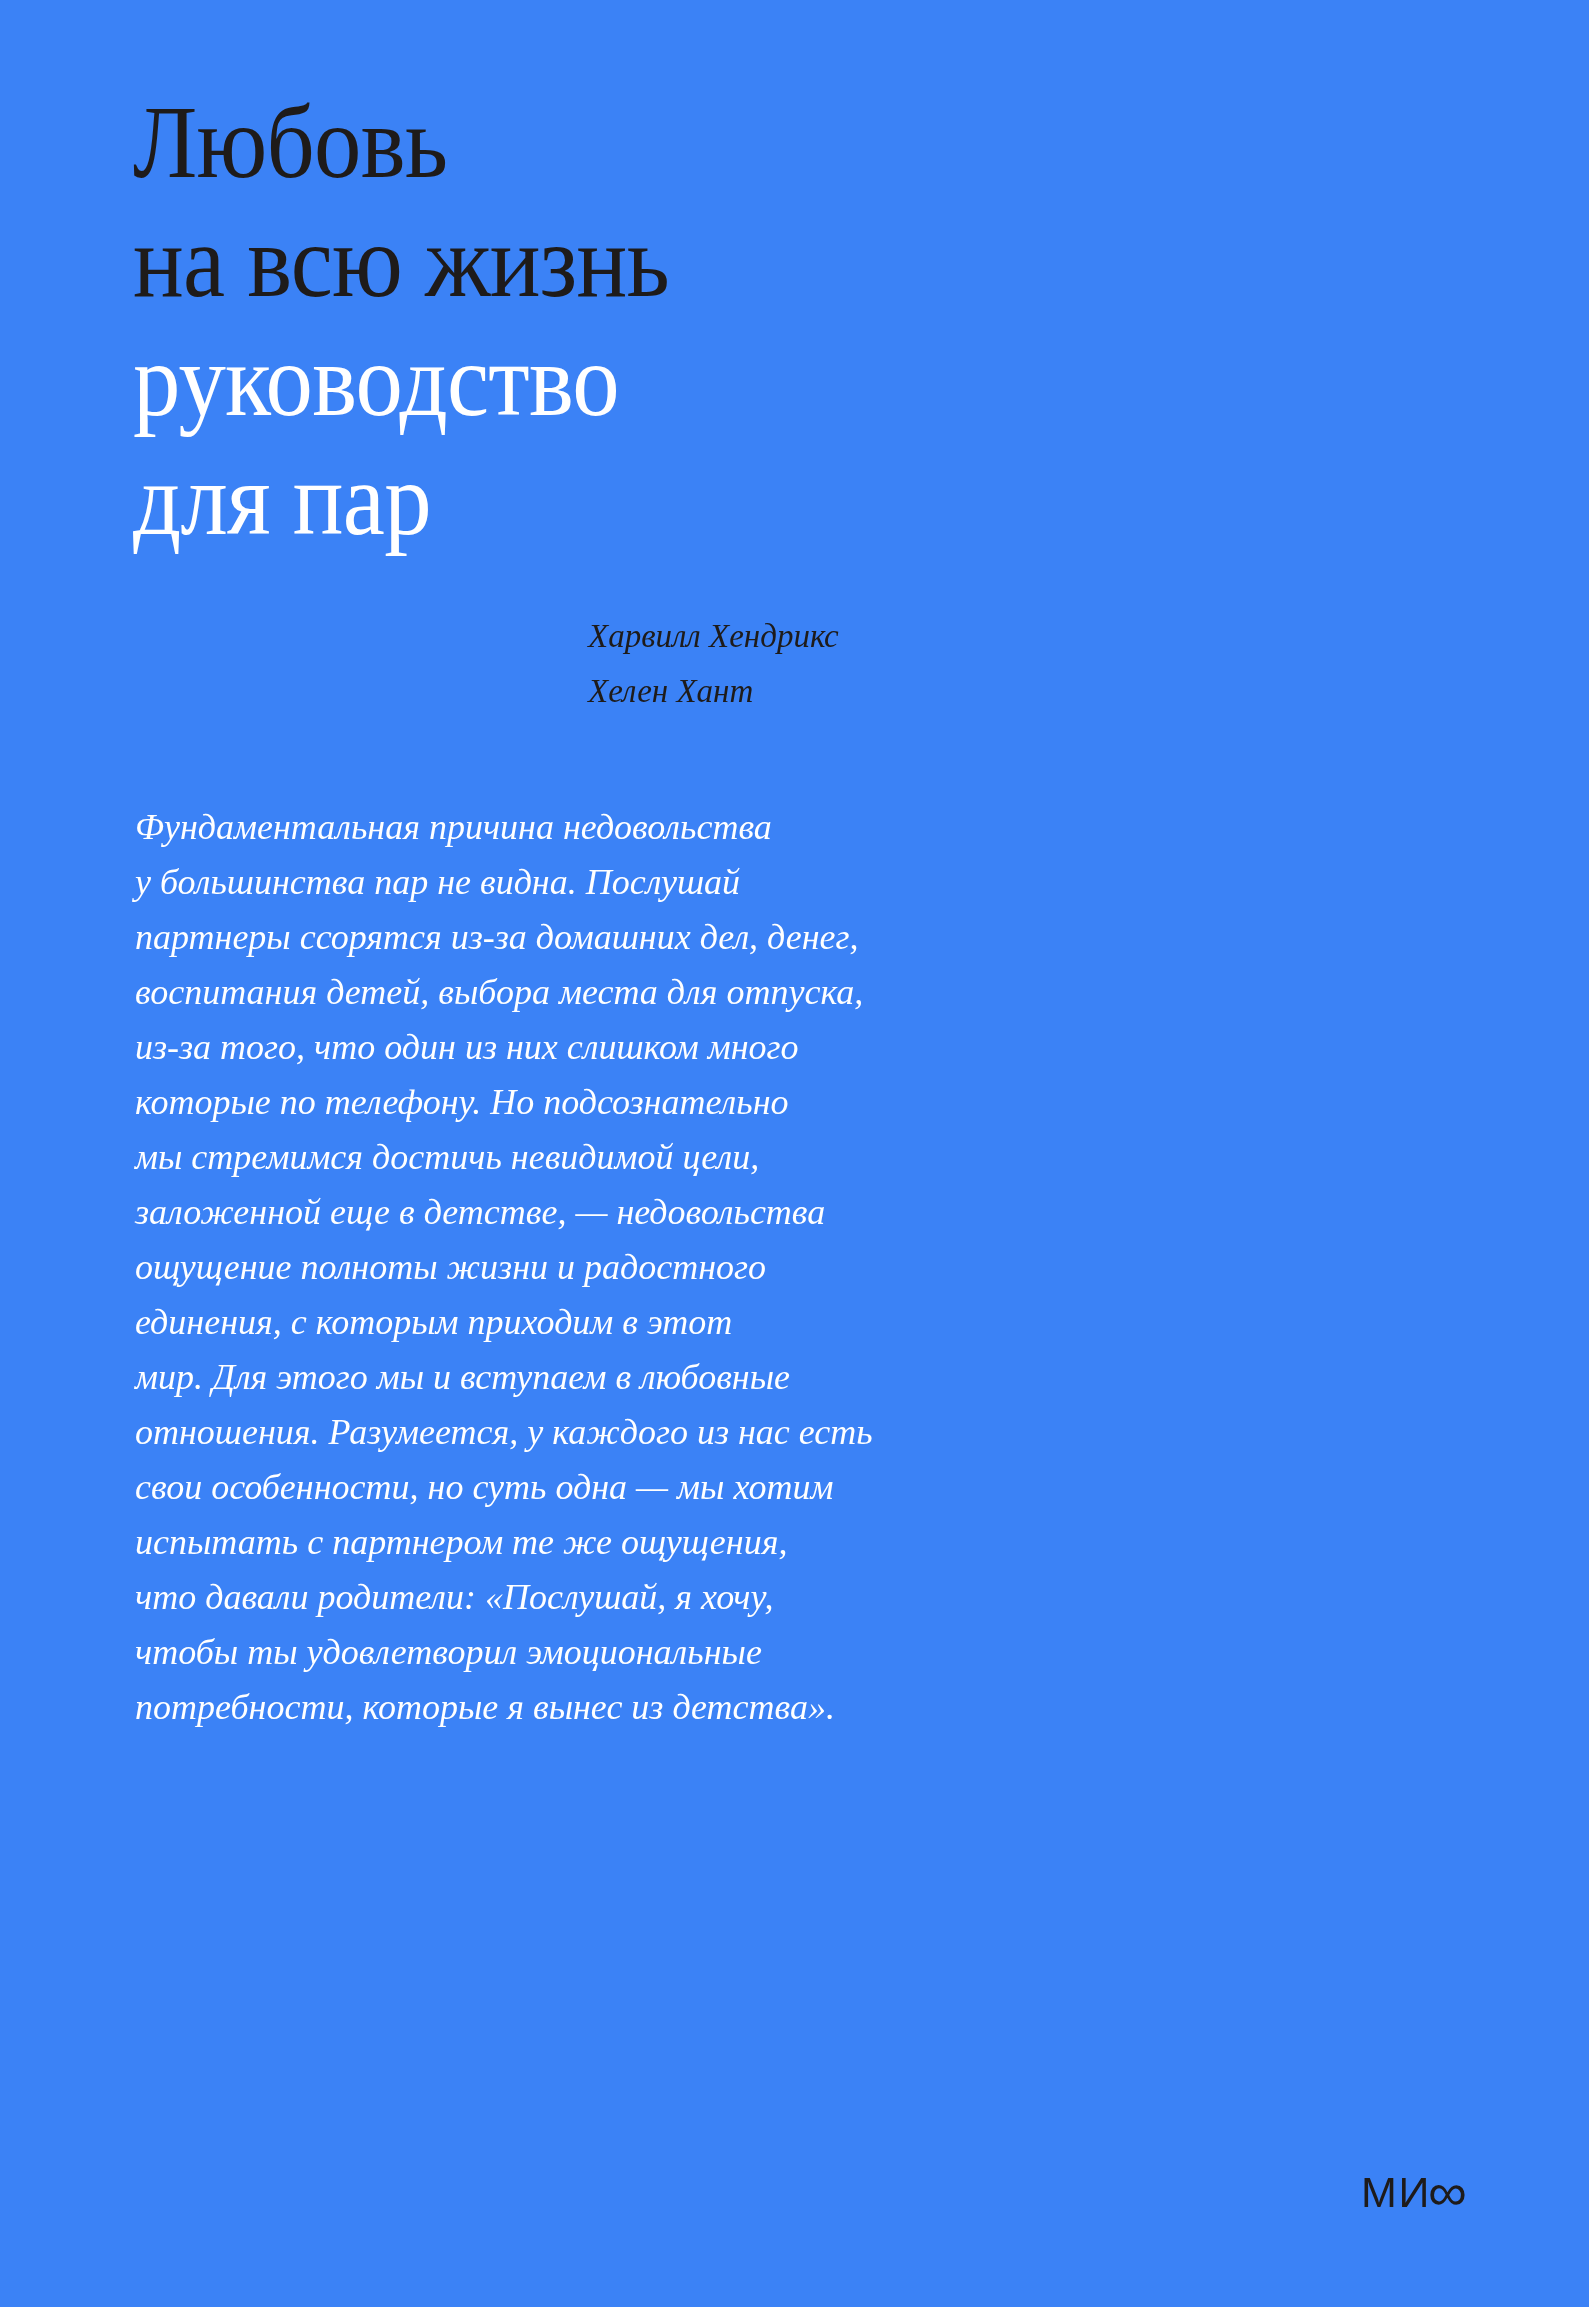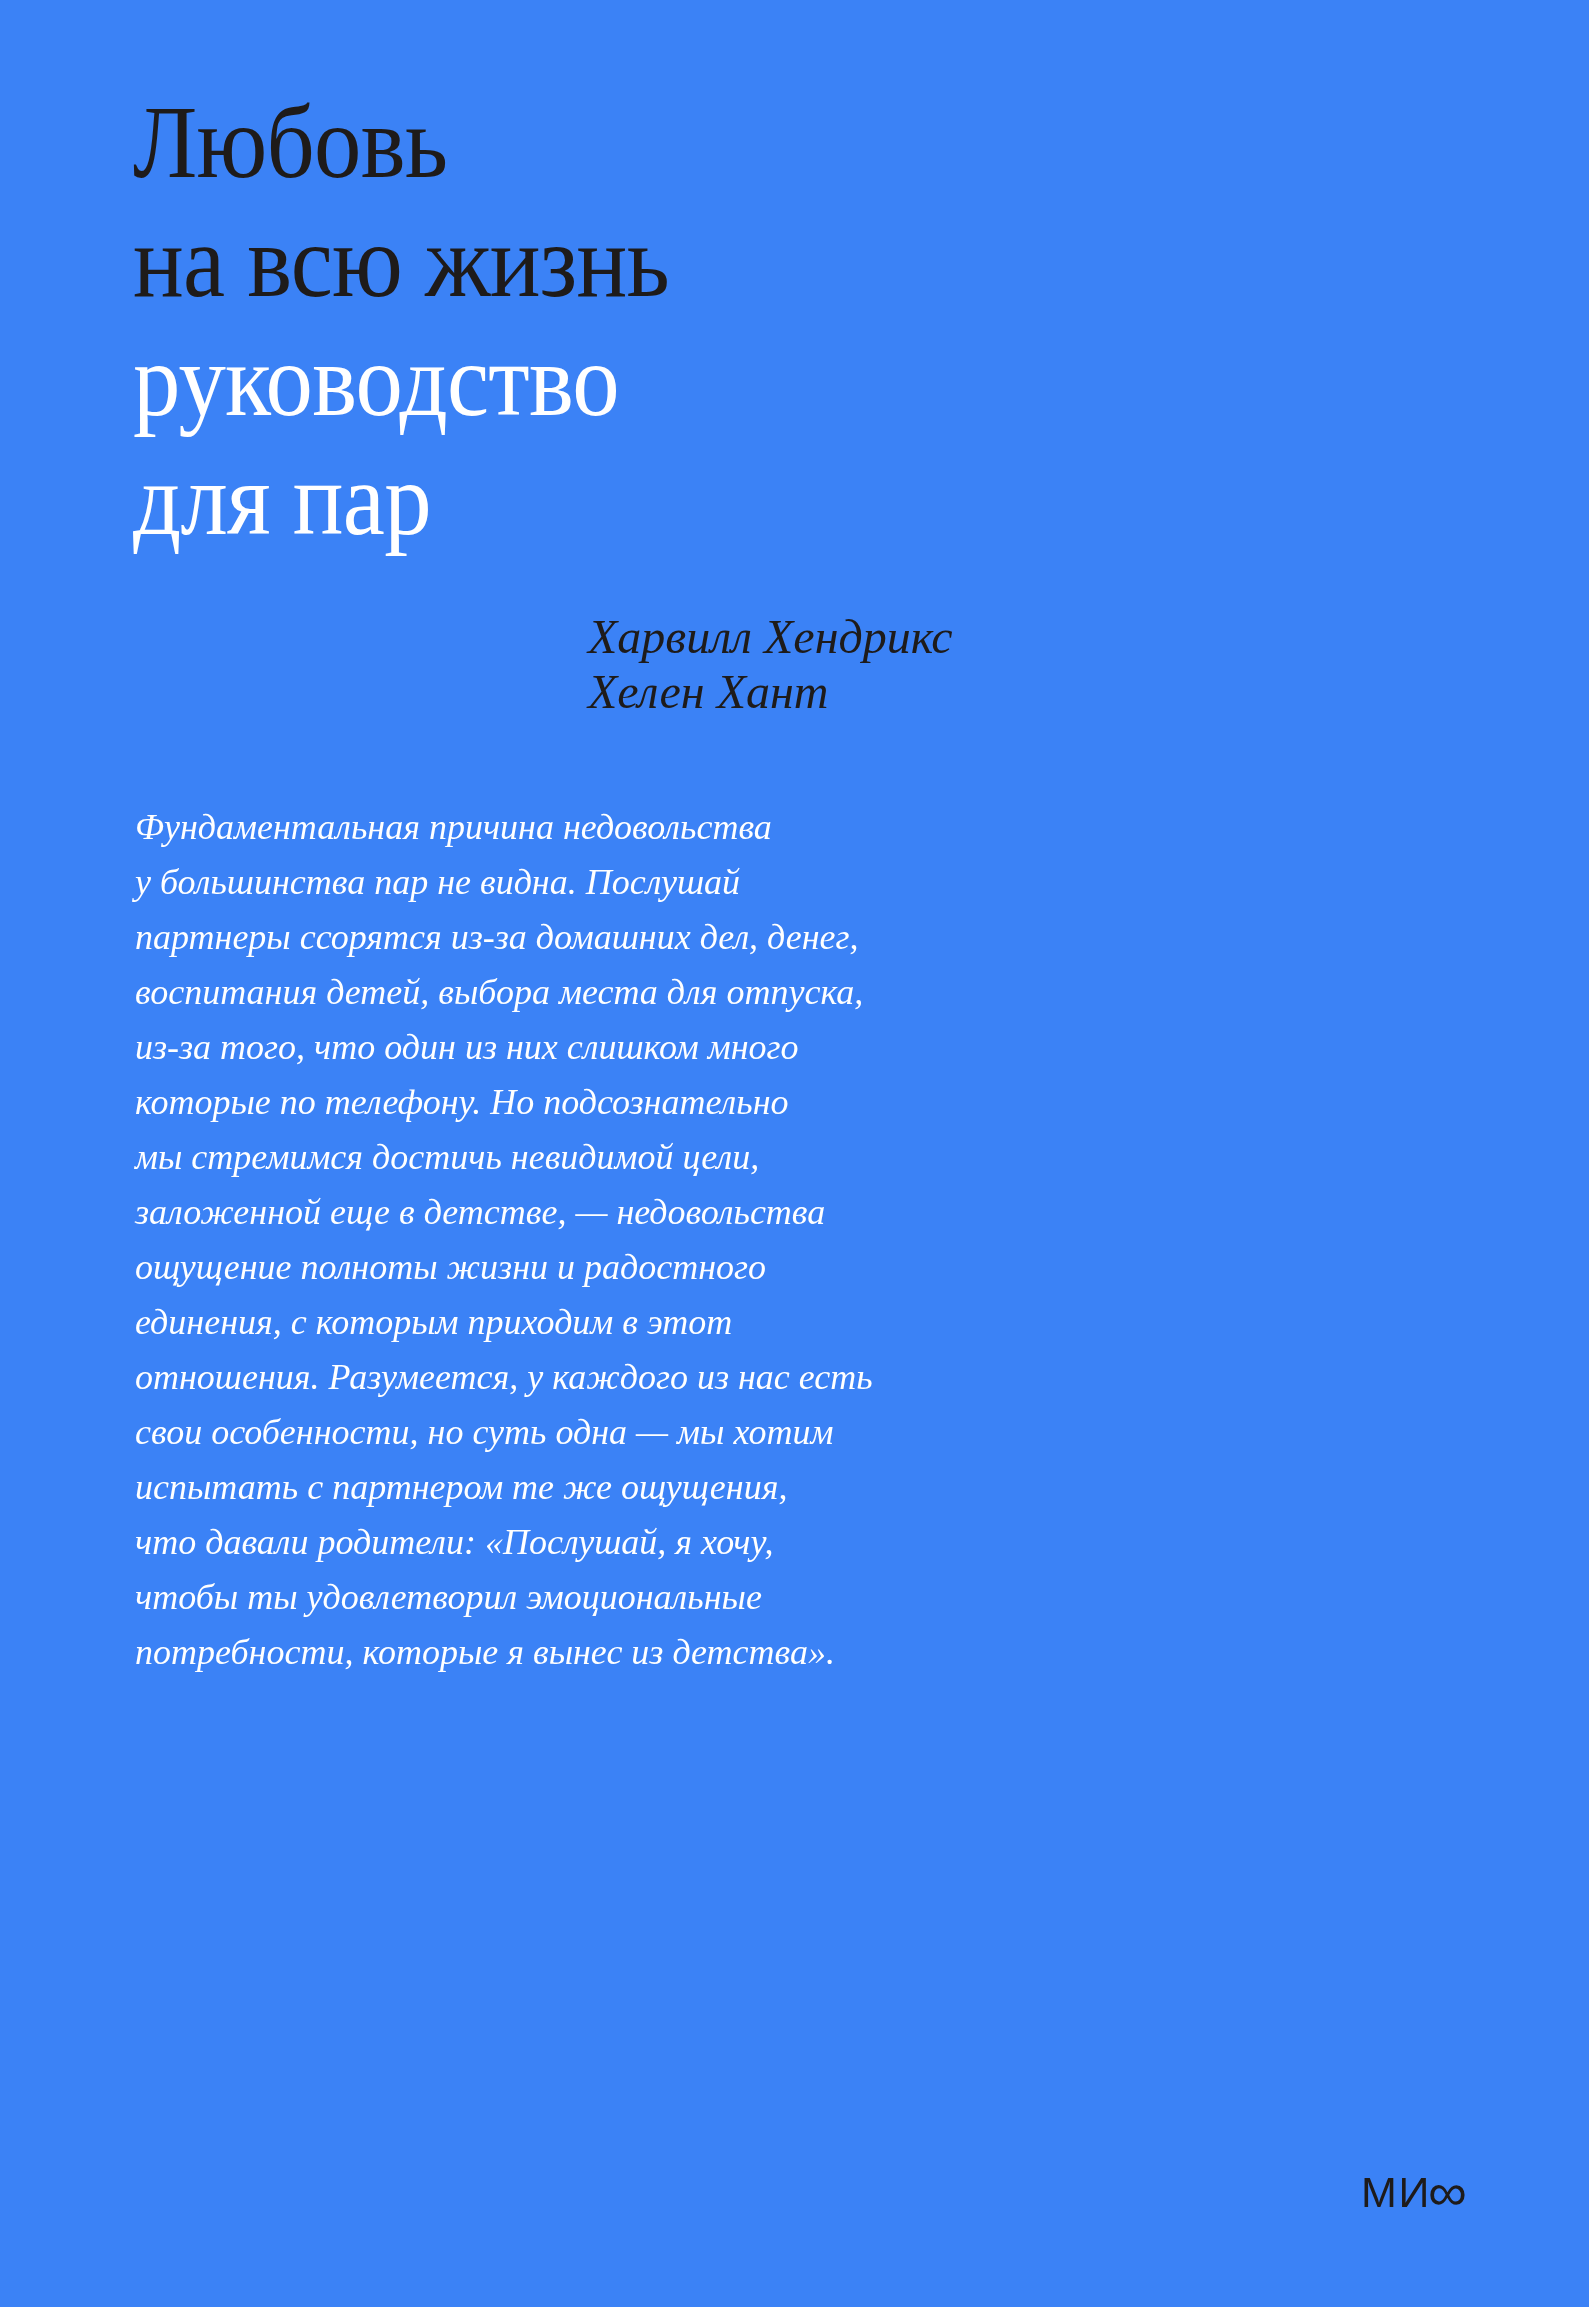--- a/index.html
+++ b/index.html
@@ -26,21 +26,21 @@
   }
   .title .line { display: block; white-space: nowrap; }
   .title .dark { color: #1e1b1a; }
   .title .light { color: #ffffff; }
   .authors {
     position: absolute;
     left: 588px;
     top: 609px;
     font-family: "Liberation Serif", "DejaVu Serif", serif;
     font-style: italic;
-    font-size: 48px;
+    font-size: 33px;
     line-height: 55px;
     color: #1e1b1a;
   }
   .authors .author { display: block; white-space: nowrap; }
   .blurb {
     position: absolute;
     left: 135px;
     top: 800px;
     font-family: "Liberation Serif", "DejaVu Serif", serif;
     font-style: italic;
@@ -89,20 +89,21 @@
     <span class="bline">Фундаментальная причина недовольства</span>
     <span class="bline">у большинства пар не видна. Послушай</span>
     <span class="bline">партнеры ссорятся из-за домашних дел, денег,</span>
     <span class="bline">воспитания детей, выбора места для отпуска,</span>
     <span class="bline">из-за того, что один из них слишком много</span>
     <span class="bline">которые по телефону. Но подсознательно</span>
     <span class="bline">мы стремимся достичь невидимой цели,</span>
     <span class="bline">заложенной еще в детстве, — недовольства</span>
     <span class="bline">ощущение полноты жизни и радостного</span>
     <span class="bline">единения, с которым приходим в этот</span>
+    <span class="bline">мир. Для этого мы и вступаем в любовные</span>
     <span class="bline">отношения. Разумеется, у каждого из нас есть</span>
     <span class="bline">свои особенности, но суть одна — мы хотим</span>
     <span class="bline">испытать с партнером те же ощущения,</span>
     <span class="bline">что давали родители: «Послушай, я хочу,</span>
     <span class="bline">чтобы ты удовлетворил эмоциональные</span>
     <span class="bline">потребности, которые я вынес из детства».</span>
   </div>
 
   <div class="publisher-logo">
     <span>МИ</span>

